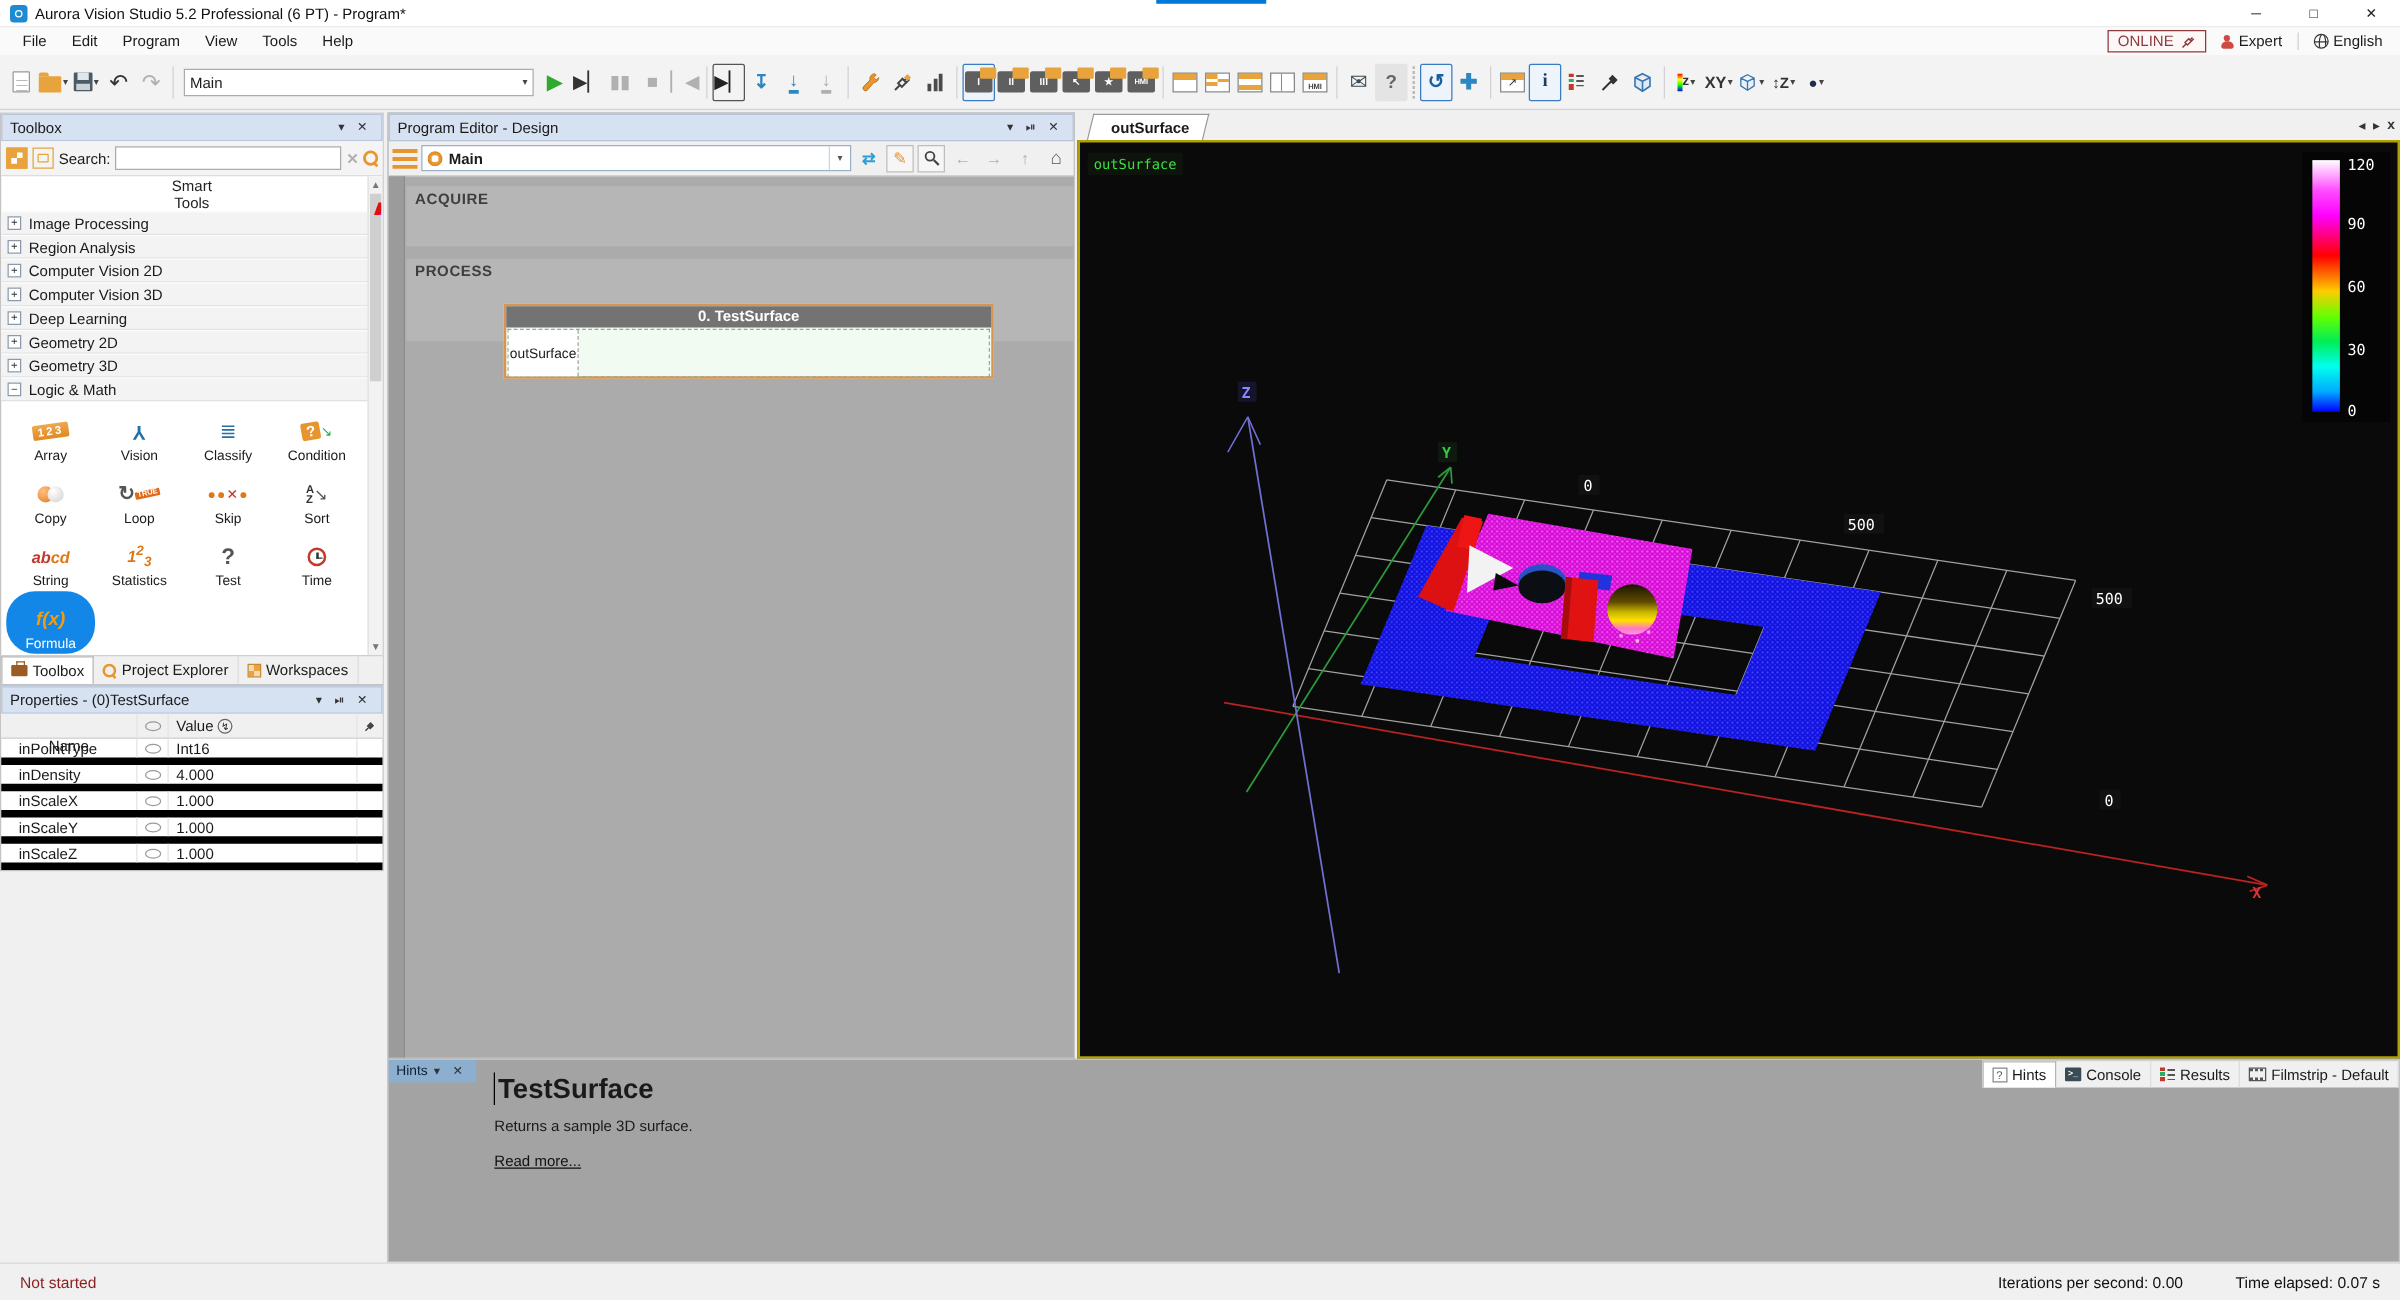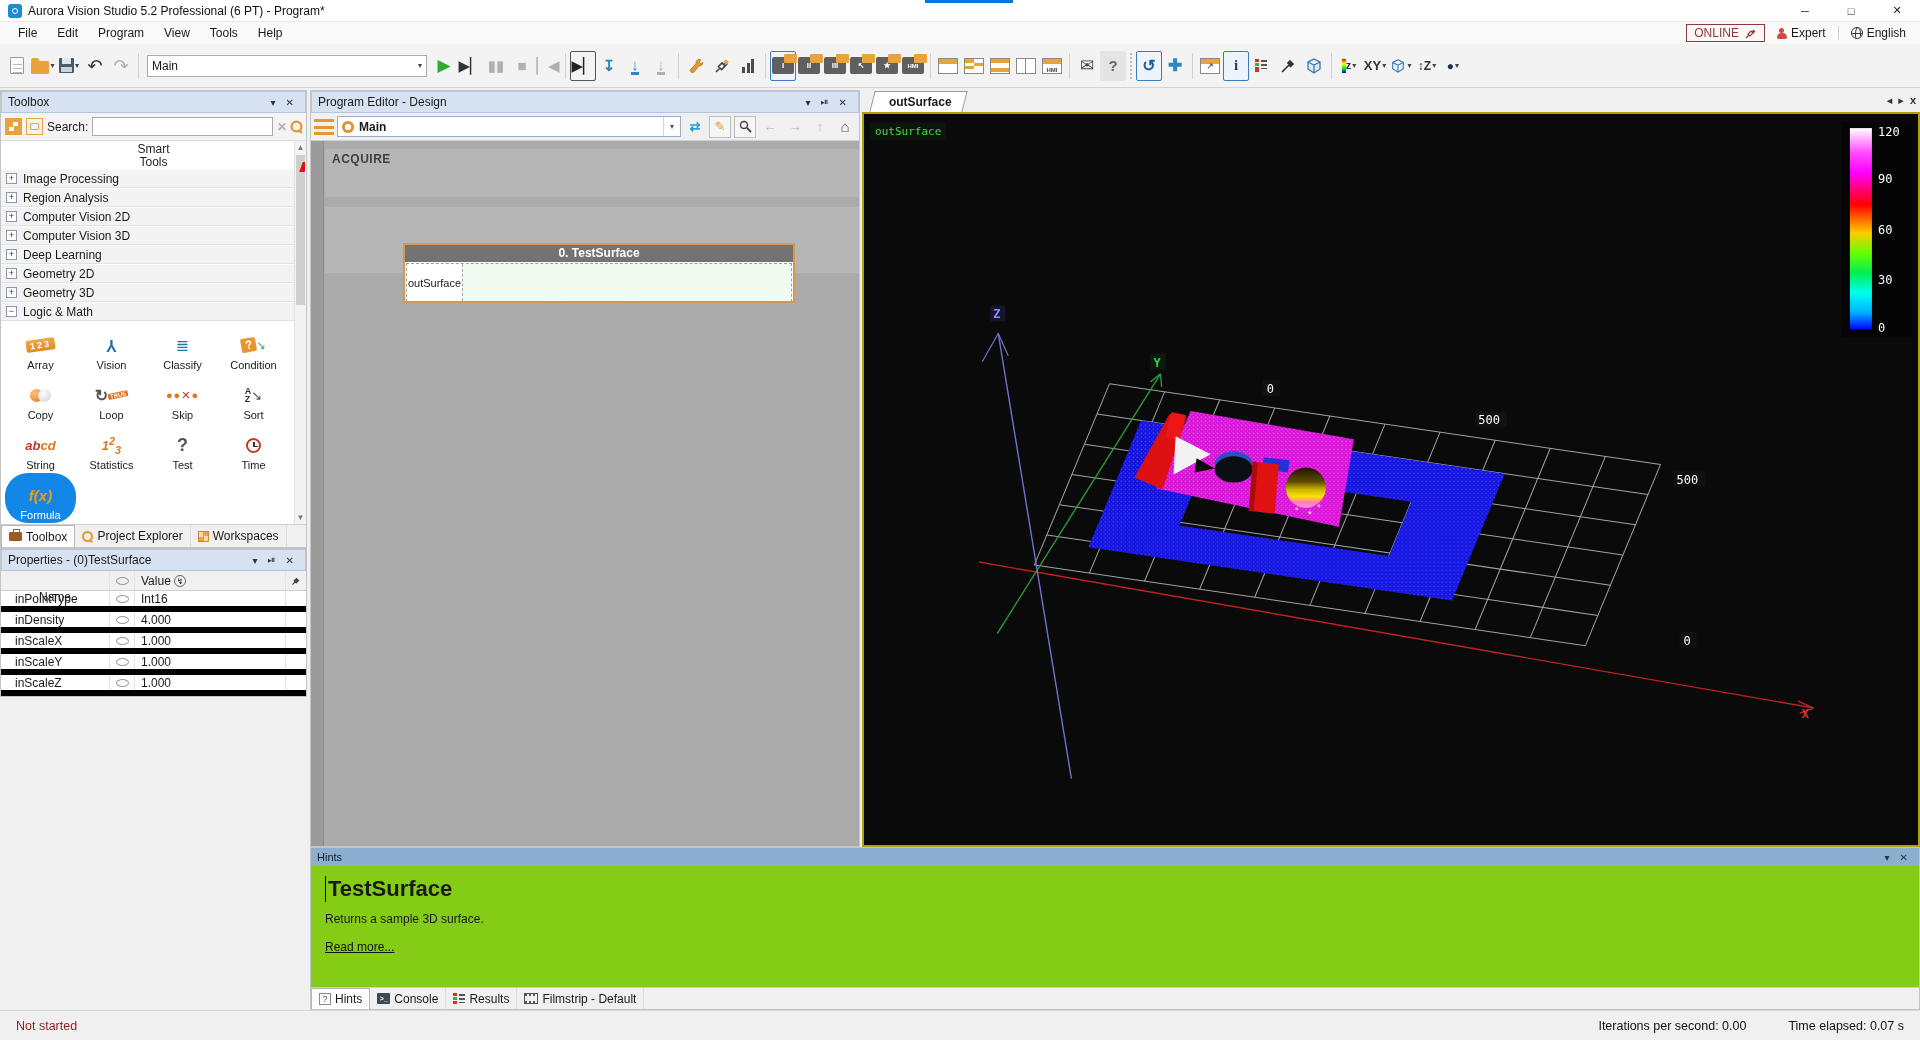--- a/index.html
+++ b/index.html
@@ -191,22 +191,22 @@
   #viewtabs { height:22px; display:flex; align-items:flex-end; background:#f0f0f0; position:relative; }
   .vtab { height:21px; background:#fff; border:1px solid #9a9a9a; border-bottom:none; padding:0 12px 0 16px;
     font-size:12px; font-weight:bold; display:flex; align-items:center; transform:skewX(-14deg);
     margin-left:10px; }
   .vtab > span { transform:skewX(14deg); }
   .vtab-ics { position:absolute; right:4px; top:4px; display:flex; gap:6px; font-size:11px; color:#333; }
   #viewport { height:735px; border:2px solid #b0a000; background:#0a0a0a; }
   #viewport svg { display:block; width:100%; height:100%; }
 
   
-  #hints { position:absolute; left:310px; top:847px; width:1610px; height:163px; background:#84cc16;
-    border:1px solid #c4c4c4; display:flex; flex-direction:column; }
+  #hints { position:absolute; left:310px; top:847px; width:1610px; height:163px; background:#a3a3a3;
+    border:1px solid #c4c4c4; display:flex; }
   #hints-h { height:18px; background:#8cafd0; display:flex; align-items:center; padding:0 6px;
     font-size:11px; color:#0d1e30; }
   #hints-h .ttl { flex:1; }
   #hints-body { flex:1; padding:10px 0 0 14px; }
   #hints-body h1 { font-size:22px; margin-bottom:10px; border-left:1px solid #000; padding-left:2px; }
   #hints-body p { font-size:12px; margin-bottom:14px; }
   #hints-body a { color:#111; text-decoration:underline; font-size:12px; }
   #hints-tabs { height:22px; background:#f0f0f0; border-top:1px solid #cfcfcf; display:flex; align-items:stretch; }
   .ic-console { width:13px; height:11px; background:#3a4a56; border-radius:1px; color:#fff; font-size:7px;
     font-weight:bold; text-align:center; line-height:11px; }
@@ -705,20 +705,21 @@
     <div class="ebtn noborder">
         <span style="color:#555;font-size:15px">⌂</span>
       </div>
   </div>
   <div id="editor-body">
     <div class="left-strip"></div>
     <div class="band" style="top:8px; height:48px">
       <div class="band-lbl">ACQUIRE</div>
     </div>
     <div class="band" style="top:66px; height:66px">
+      <div class="band-lbl">PROCESS</div>
       <div id="block">
         <div id="block-h">0. TestSurface</div>
         <div id="block-b">
           <div class="port-cell">outSurface</div>
         </div>
       </div>
     </div>
   </div>
 </div>
 

